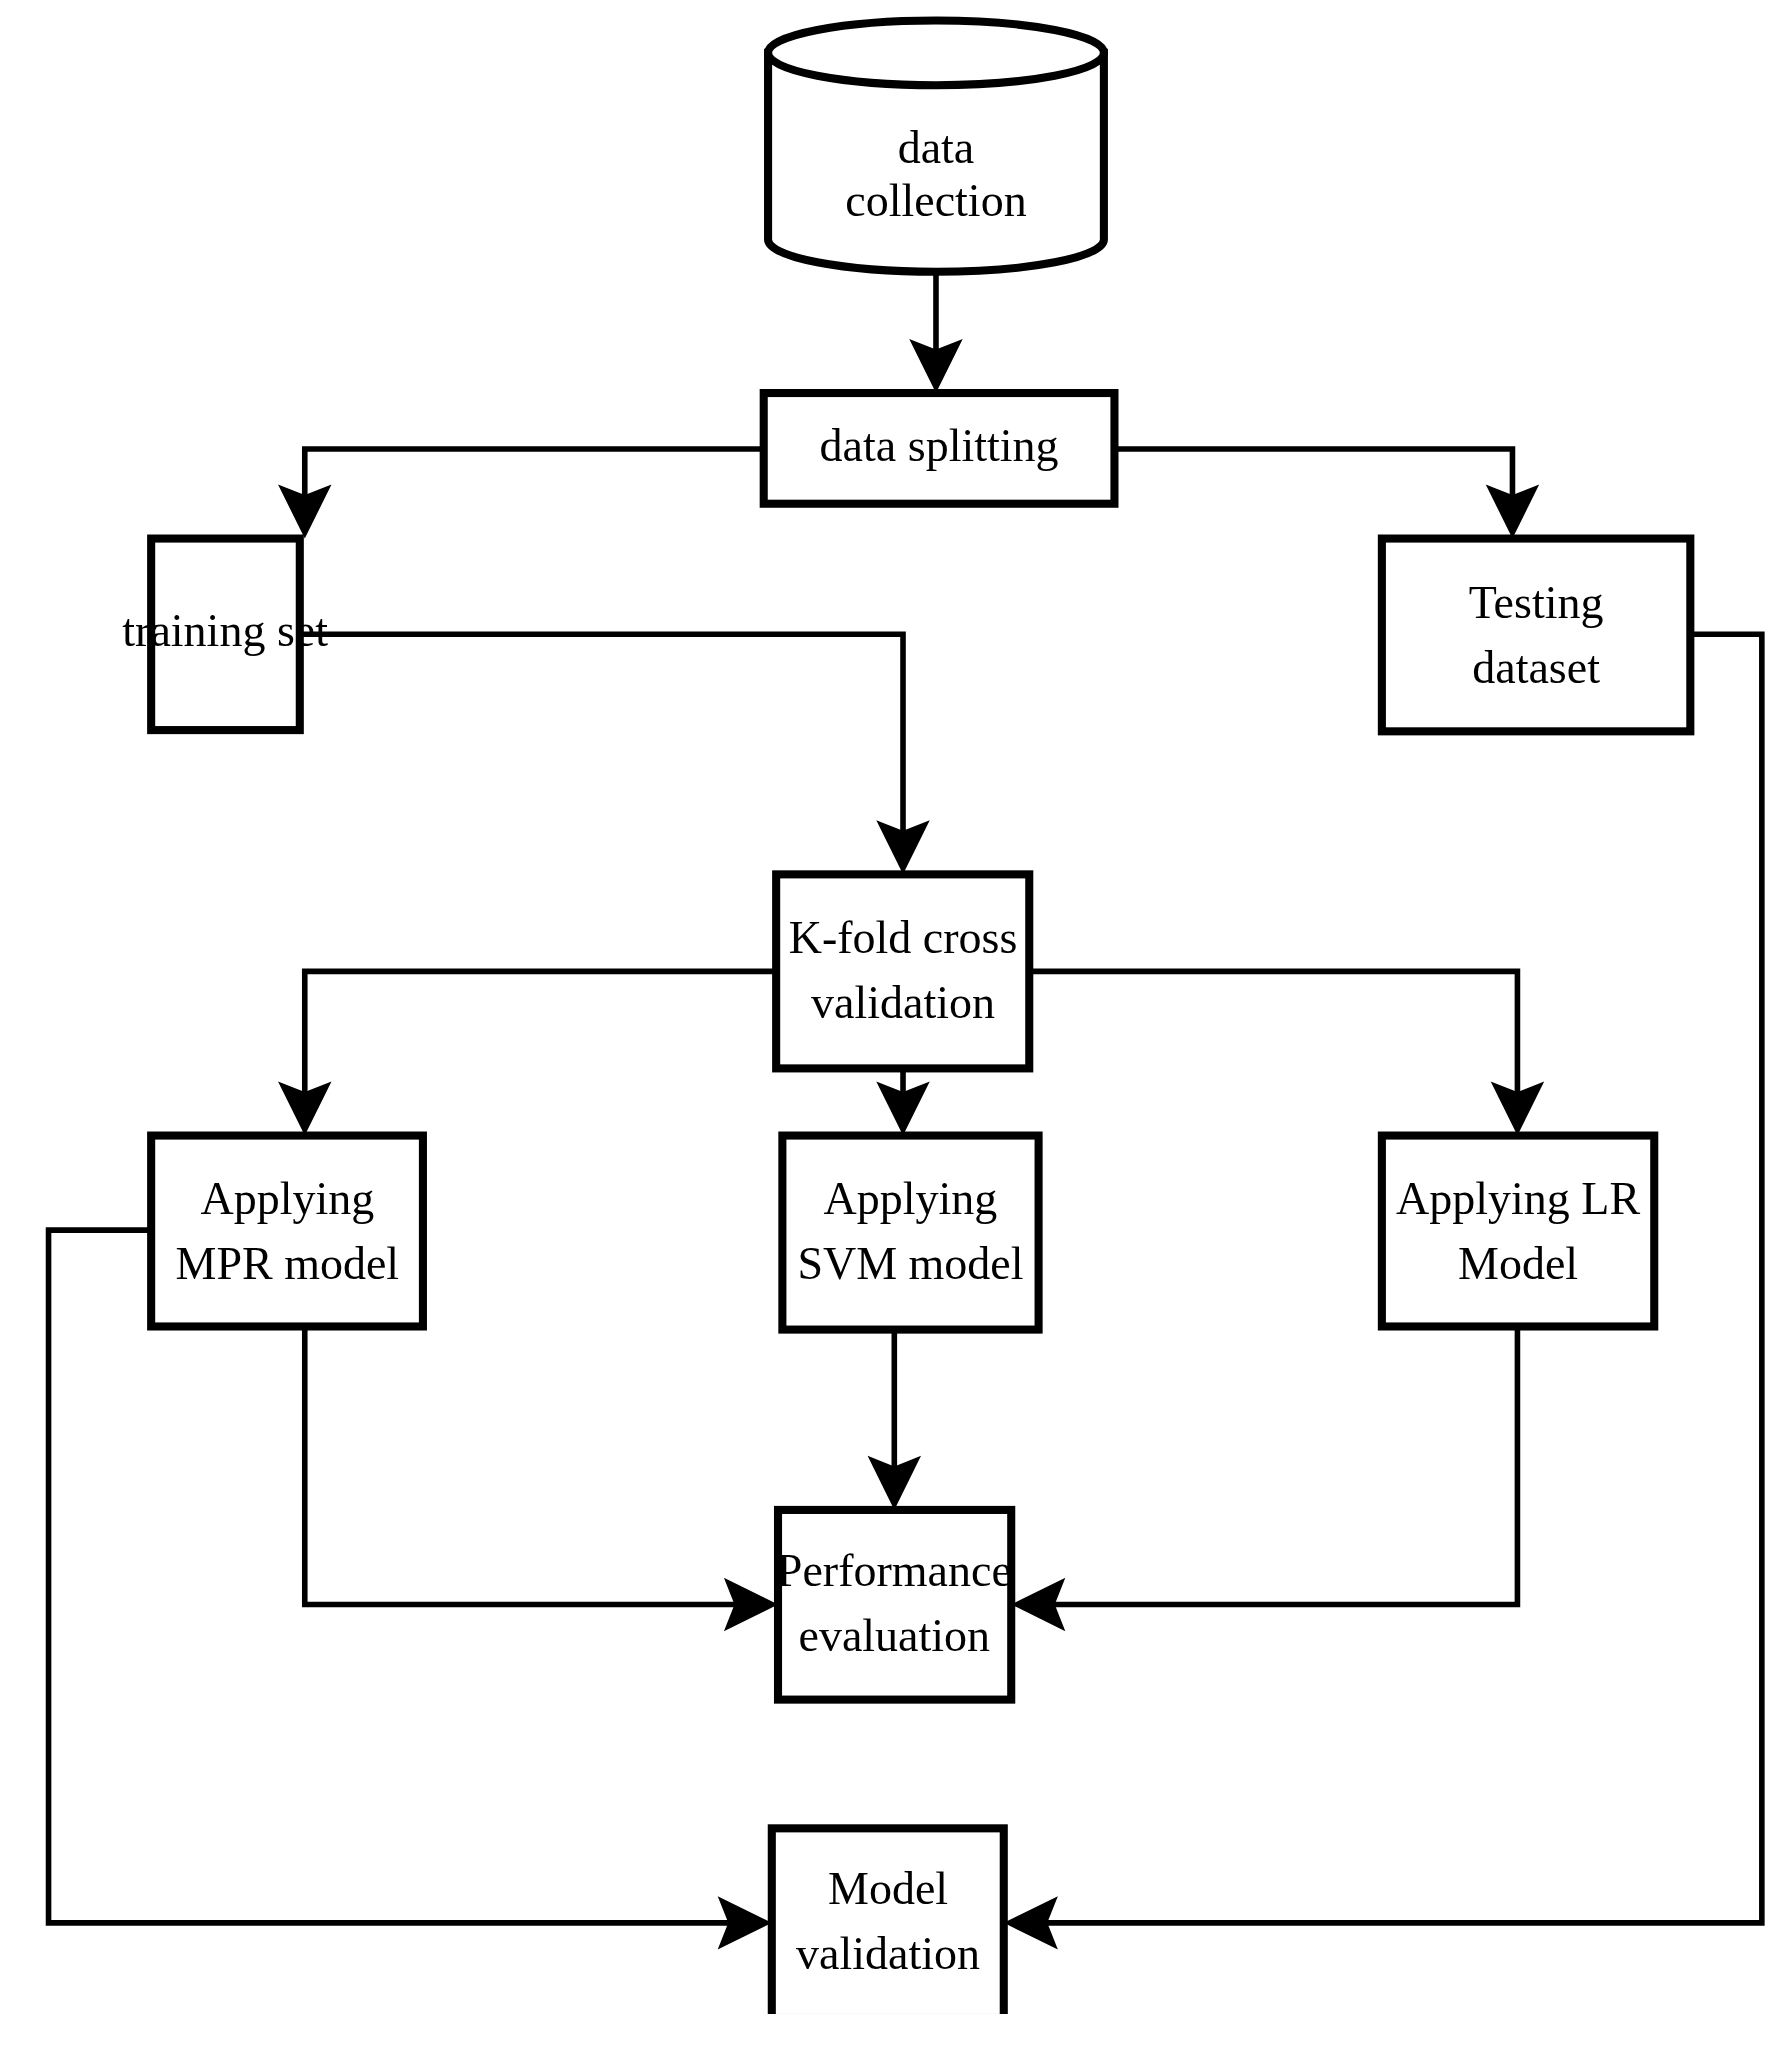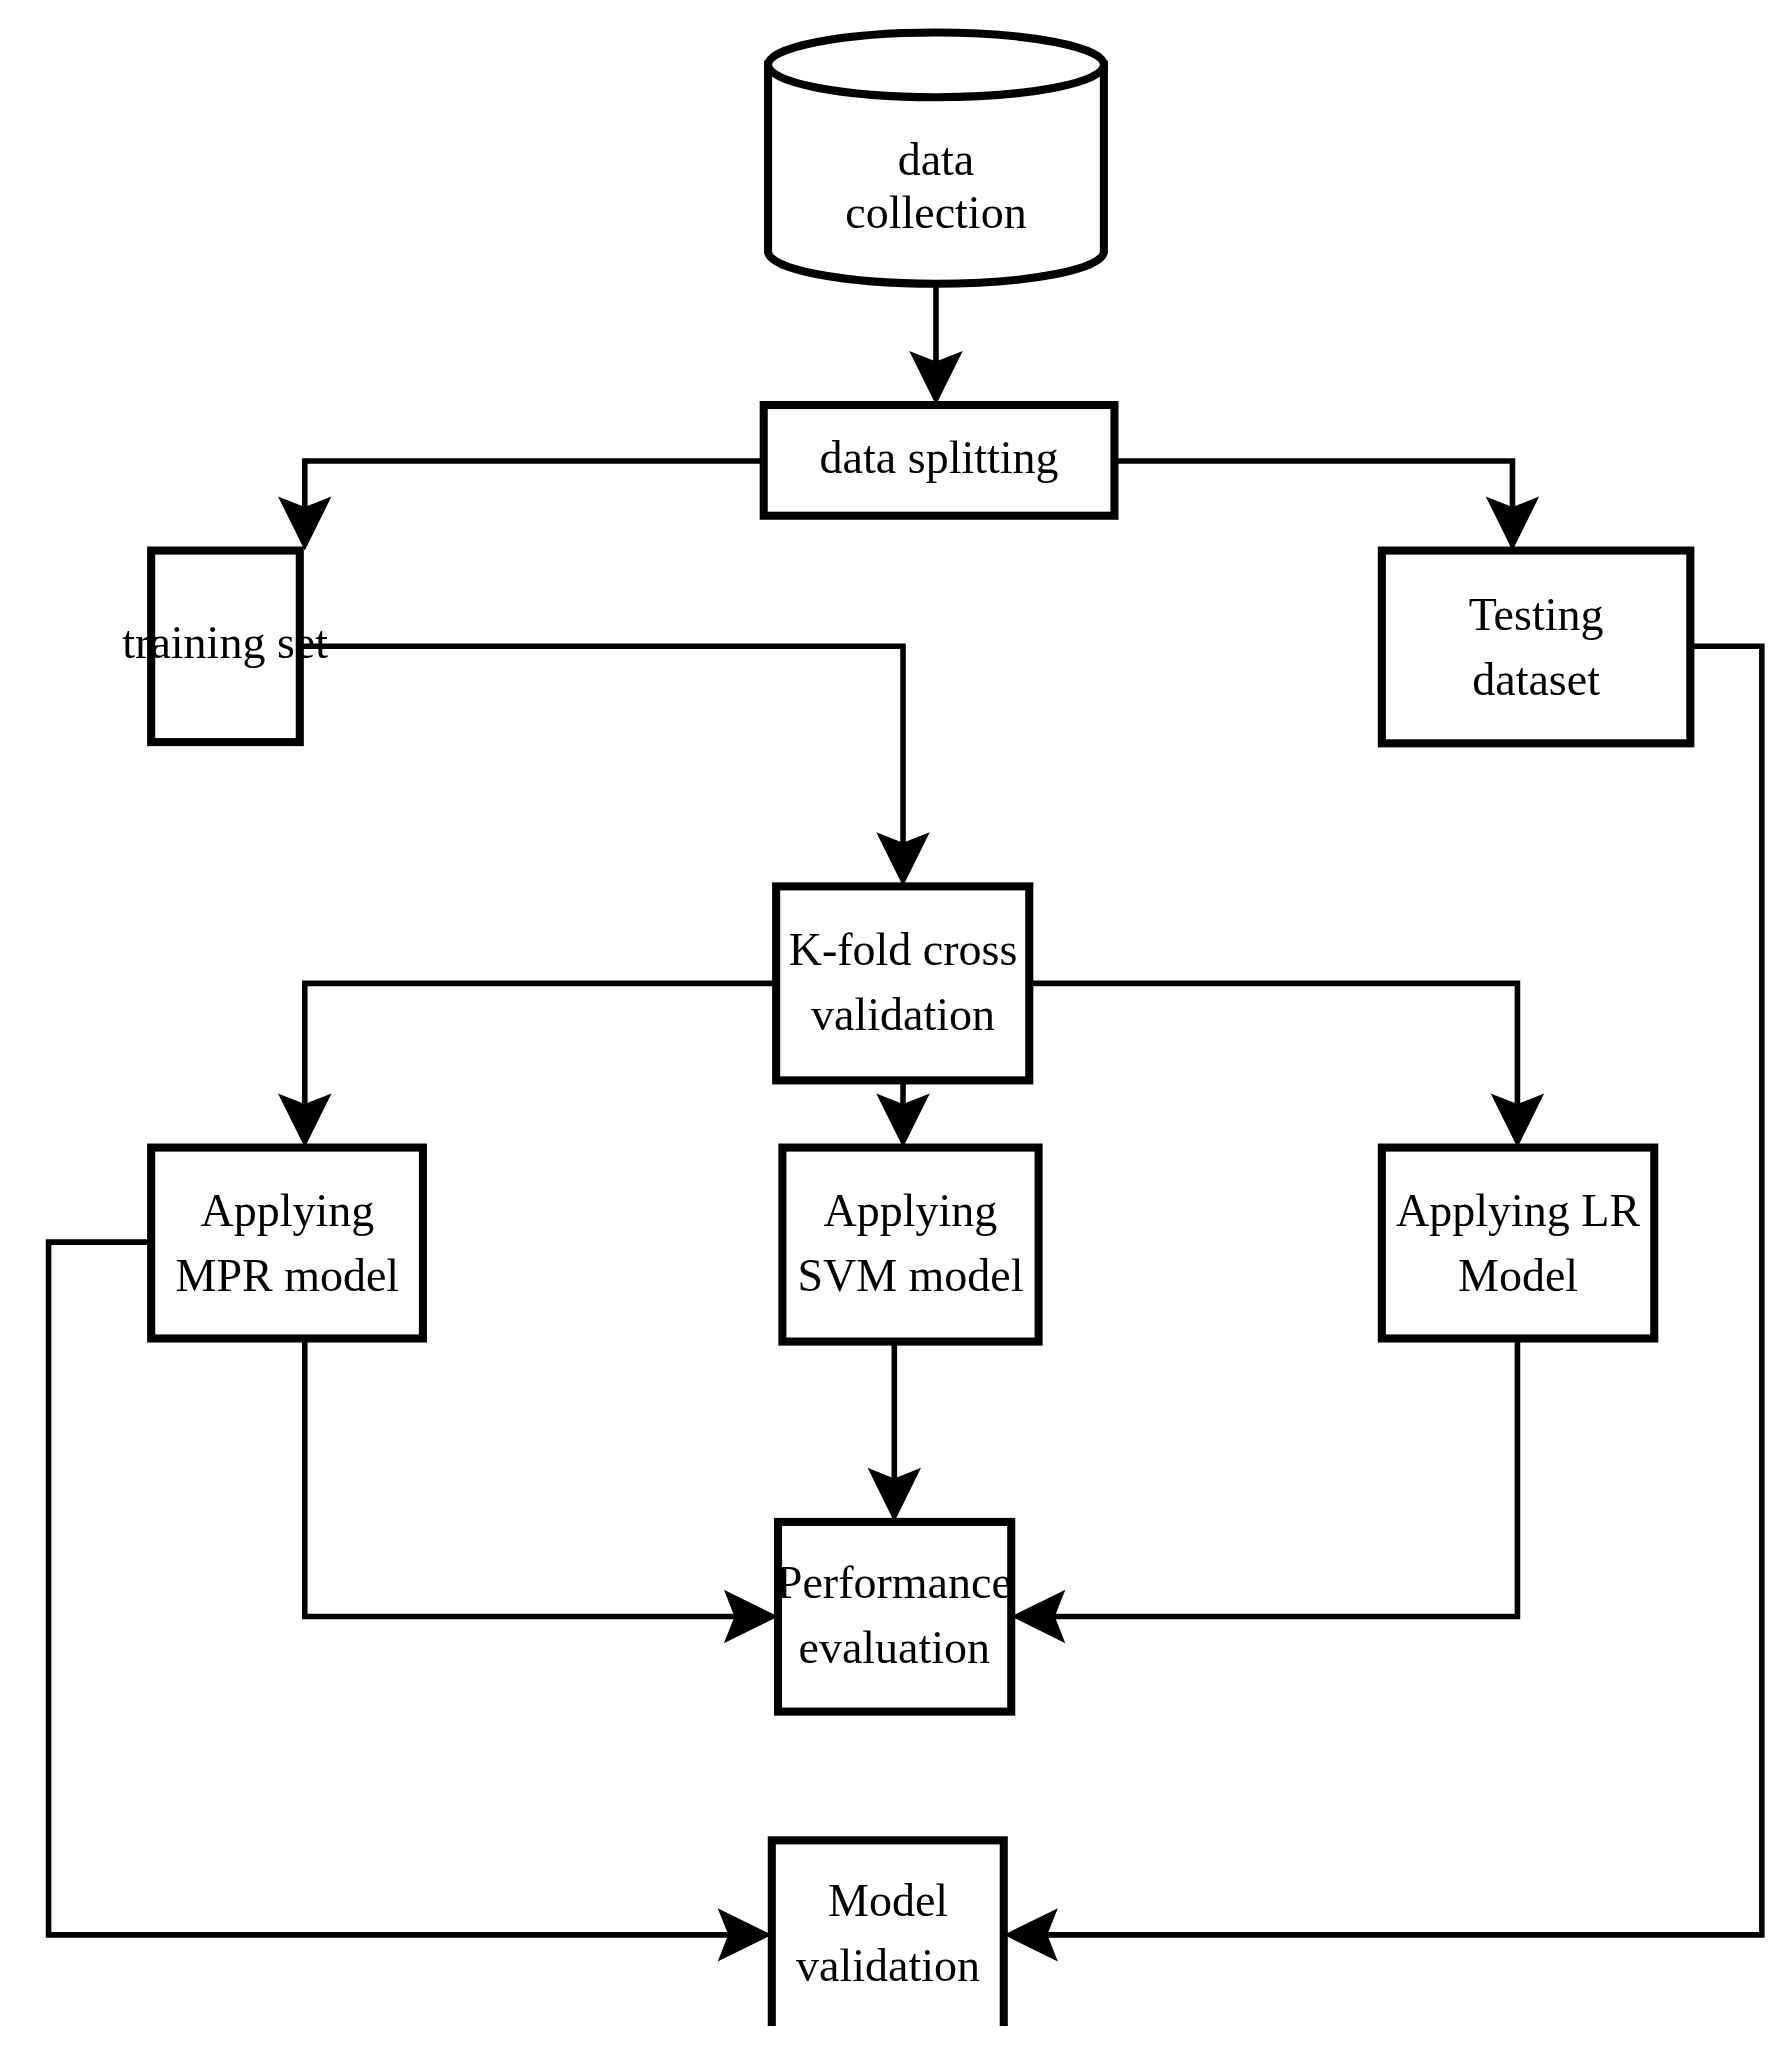--- a/index.html
+++ b/index.html
@@ -9,21 +9,20 @@
   }
   body {
     font-family: "Liberation Serif", "DejaVu Serif", serif;
   }
   #diagram-root {
     position: relative;
     width: 1788px;
     height: 2014px;
     background: #ffffff;
     overflow: hidden;
-    margin-top: 12px;
   }
   svg.flow-canvas {
     position: absolute;
     top: 0;
     left: 0;
     width: 1788px;
     height: 2046px;
   }
   .node-box {
     fill: #ffffff;

